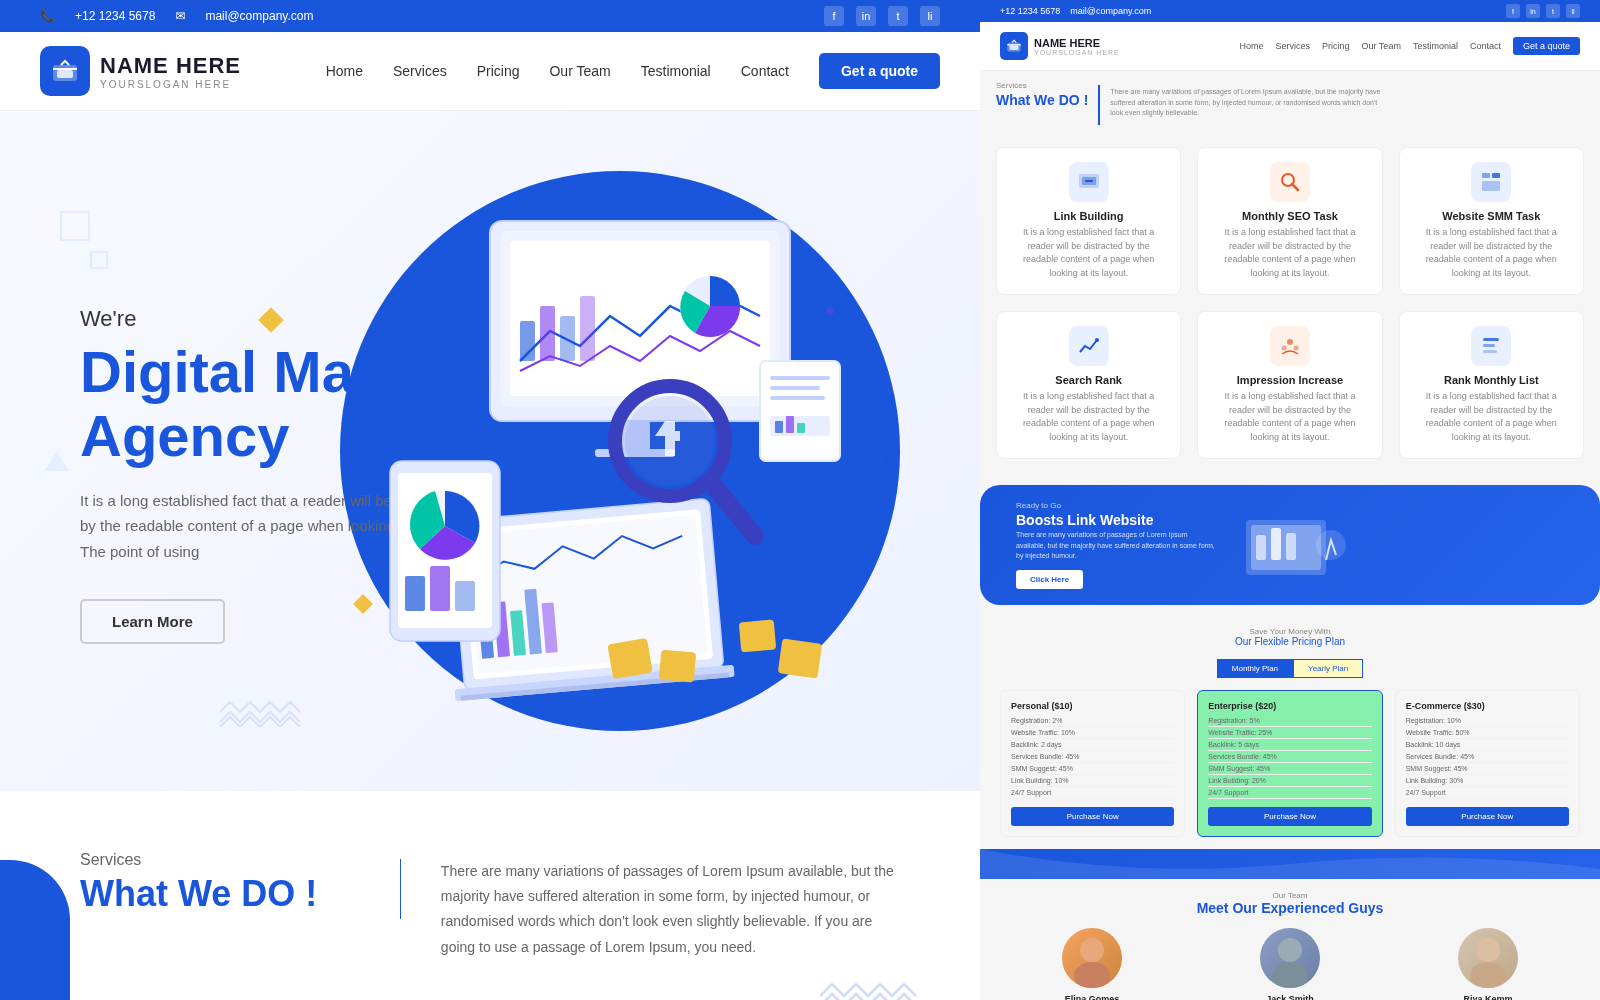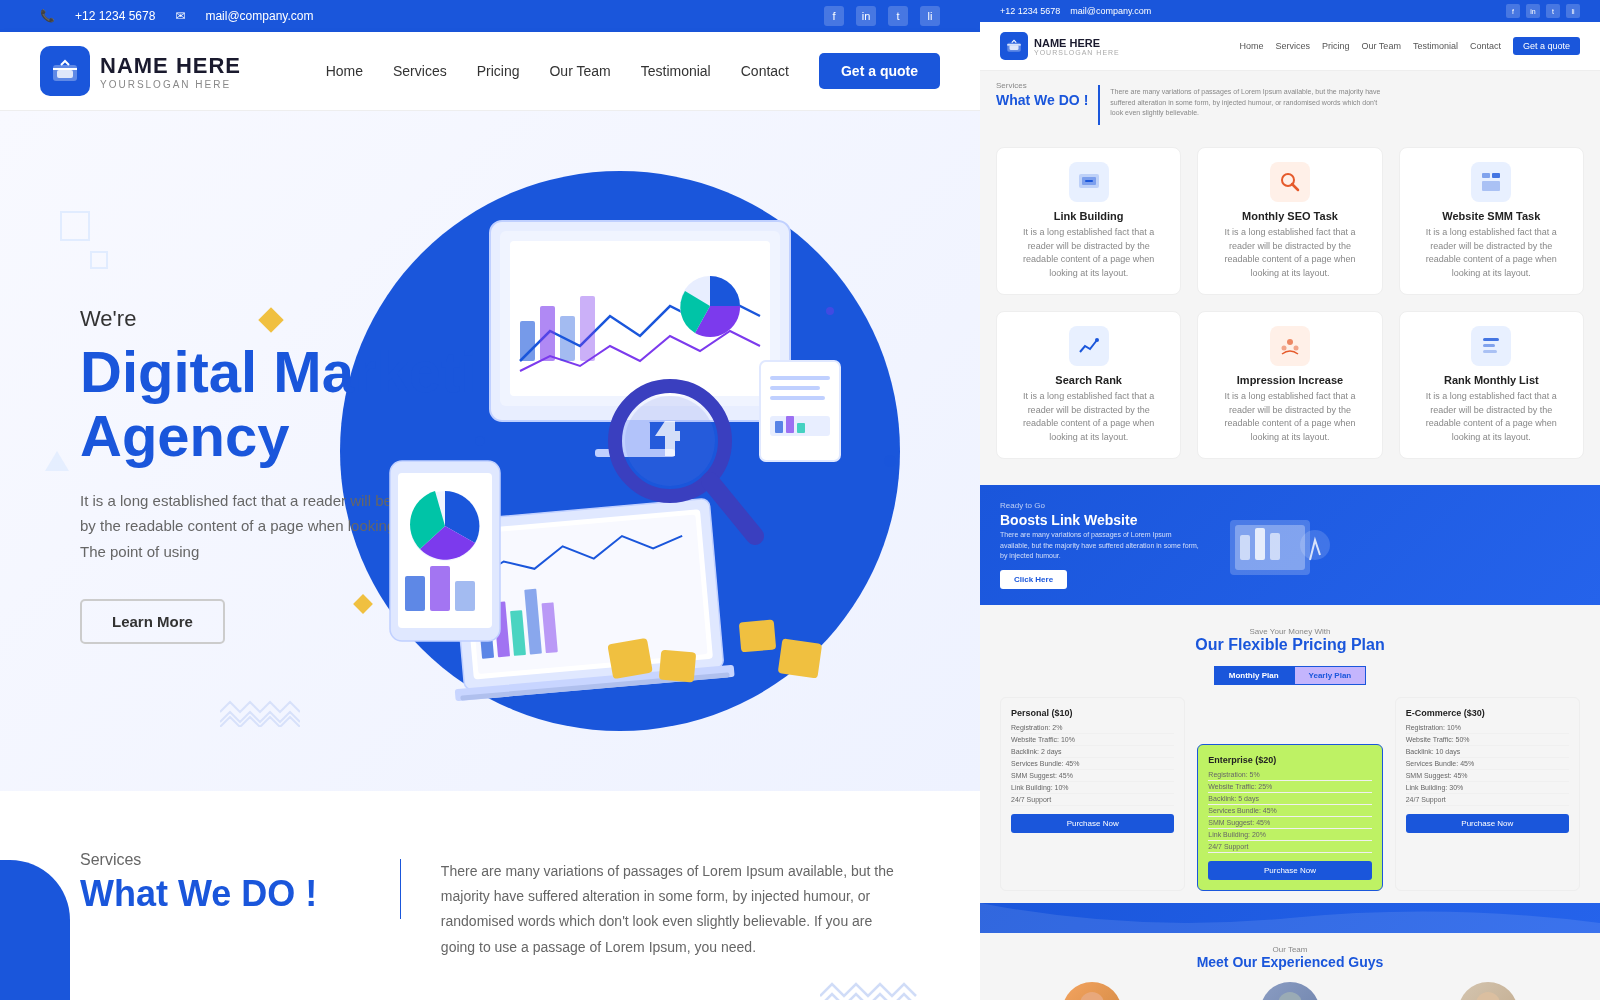--- a/index.html
+++ b/index.html
@@ -233,47 +233,48 @@
     .rp-cta { background: #1a56db; color: #fff; border: none; padding: 4px 10px; border-radius: 3px; font-size: 9px; }
     .rp-section-label { font-size: 8px; color: #888; }
     .rp-section-title { font-size: 14px; font-weight: 800; color: #1a56db; margin-top: 2px; }
     .rp-section-text { font-size: 7px; color: #888; line-height: 1.5; max-width: 280px; margin-top: 6px; }
     .rp-divider { width: 2px; background: #1a56db; min-height: 40px; margin-top: 4px; }
 
     
     .rp-boost {
       background: linear-gradient(135deg, #1a56db 0%, #2563eb 100%);
       margin: 10px 0;
-      padding: 16px 20px;
+      padding: 16px 36px;
       display: flex;
       align-items: center;
       gap: 20px;
+      border-radius: 20px;
     }
     .rp-boost-text {}
     .rp-boost-label { font-size: 8px; color: rgba(255,255,255,0.7); }
     .rp-boost-title { font-size: 14px; font-weight: 800; color: #fff; margin: 2px 0; }
     .rp-boost-desc { font-size: 7px; color: rgba(255,255,255,0.8); line-height: 1.5; max-width: 200px; }
     .rp-boost-btn { background: #fff; color: #1a56db; border: none; padding: 5px 14px; border-radius: 3px; font-size: 8px; font-weight: 700; margin-top: 8px; cursor: pointer; display: block; }
     .rp-boost-img {
       width: 120px; height: 80px;
       flex-shrink: 0;
       position: relative;
     }
 
     
     .rp-pricing {
       padding: 12px 20px;
     }
     .rp-pricing-header { text-align: center; margin-bottom: 12px; }
     .rp-pricing-label { font-size: 8px; color: #888; }
-    .rp-pricing-title { font-size: 16px; font-weight: 700; color: #1a56db; }
+    .rp-pricing-title { font-size: 10px; font-weight: 400; color: #1a56db; }
     .rp-pricing-tabs { display: flex; justify-content: center; gap: 0; margin-bottom: 12px; }
-    .rp-tab { padding: 4px 14px; font-size: 8px; border: 1px solid #1a56db; cursor: pointer; font-weight: bold; }
+    .rp-tab { padding: 4px 14px; font-size: 8px; border: 1px solid #1a56db; cursor: pointer; }
     .rp-tab.active { background: #1a56db; color: #fff; }
-    .rp-tab:not(.active) { background: #c4b5fd; color: #1a56db; }
+    .rp-tab:not(.active) { background: #fef9c3; color: #1a56db; }
     .rp-pricing-cards { display: grid; grid-template-columns: 1fr 1fr 1fr; gap: 12px; }
     .rp-price-card {
       border: 1px solid #eee;
       border-radius: 6px;
       padding: 10px;
     }
     .rp-price-card-title { font-size: 9px; font-weight: 700; color: #222; margin-bottom: 4px; }
     .rp-price-feature { font-size: 7px; color: #666; padding: 2px 0; border-bottom: 1px solid #f0f0f0; }
     .rp-price-btn { width: 100%; background: #1a56db; color: #fff; border: none; padding: 5px; border-radius: 3px; font-size: 8px; margin-top: 8px; cursor: pointer; }
 
@@ -654,21 +655,21 @@
           <div class="rp-price-feature">Registration: 2%</div>
           <div class="rp-price-feature">Website Traffic: 10%</div>
           <div class="rp-price-feature">Backlink: 2 days</div>
           <div class="rp-price-feature">Services Bundle: 45%</div>
           <div class="rp-price-feature">SMM Suggest: 45%</div>
           <div class="rp-price-feature">Link Building: 10%</div>
           <div class="rp-price-feature">24/7 Support</div>
           <button class="rp-price-btn">Purchase Now</button>
         </div>
 
-        <div class="rp-price-card" style="border-color:#1a56db;background:#bef264;margin-top:47px;">
+        <div class="rp-price-card" style="border-color:#1a56db;background:#86efac;">
           <div class="rp-price-card-title">Enterprise ($20)</div>
           <div class="rp-price-feature">Registration: 5%</div>
           <div class="rp-price-feature">Website Traffic: 25%</div>
           <div class="rp-price-feature">Backlink: 5 days</div>
           <div class="rp-price-feature">Services Bundle: 45%</div>
           <div class="rp-price-feature">SMM Suggest: 45%</div>
           <div class="rp-price-feature">Link Building: 20%</div>
           <div class="rp-price-feature">24/7 Support</div>
           <button class="rp-price-btn">Purchase Now</button>
         </div>

